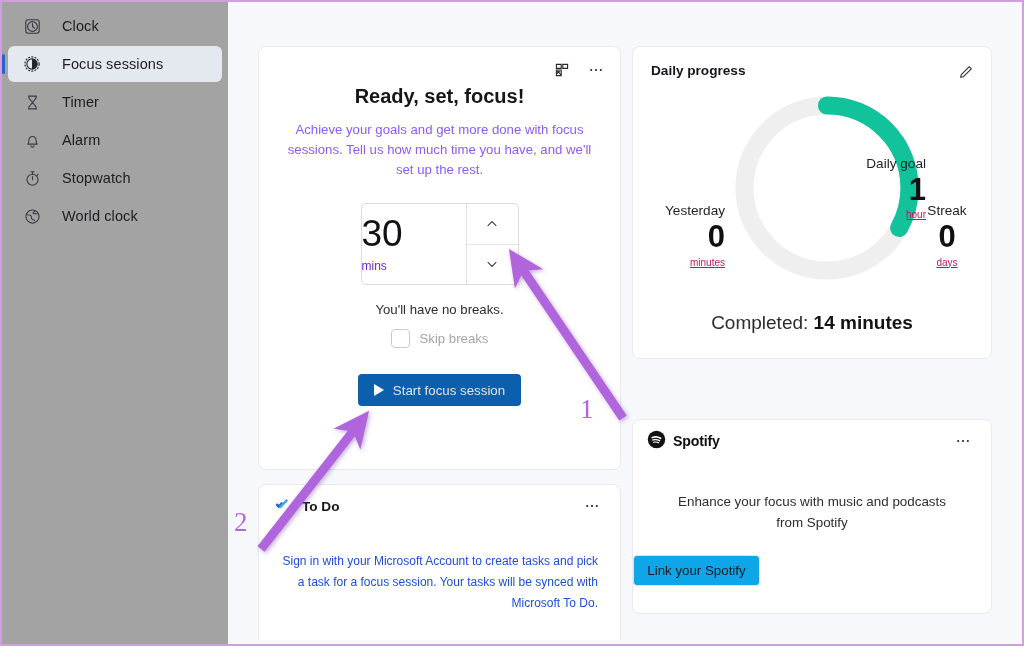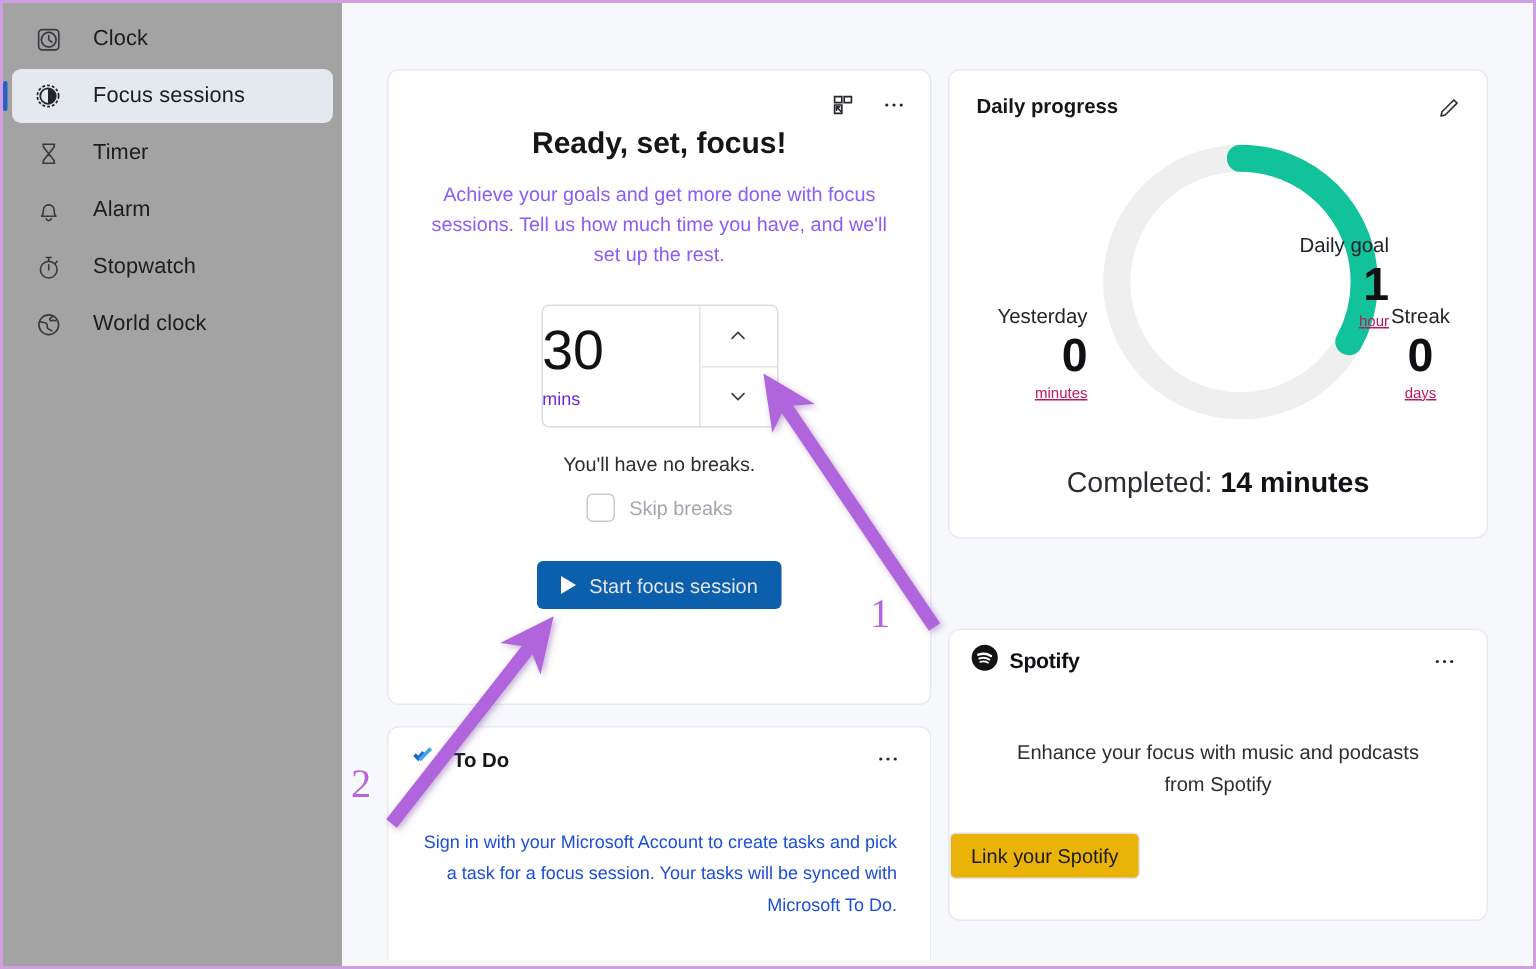--- a/index.html
+++ b/index.html
@@ -163,21 +163,21 @@
     position: absolute; left: 0; right: 0; bottom: 24px;
     text-align: center; font-size: 19px; color: #2b2b32;
   }
   .dp-completed b { font-weight: bold; color: #121217; }
   
   #spotify-card { left: 404px; top: 369px; width: 360px; height: 195px; margin-top: 48px; }
   .spotify-name { font-size: 14.2px; font-weight: bold; color: #101014; margin-left: 7px; letter-spacing: -.2px; }
   .sp-body { margin: 29px 36px 0; text-align: center; font-size: 13.4px; line-height: 21px; color: #2d2d34; }
   .sp-btn {
     margin: 22px auto 0; width: 127px; height: 31px;
-    background: #eab308; border: 1px solid #e1e1e6; border-radius: 4px;
+    background: #0ea5e9; border: 1px solid #e1e1e6; border-radius: 4px;
     font-size: 13.3px; color: #1b1b20; cursor: pointer;
     font-family: "Liberation Sans", sans-serif;
   }
   
   #annotations { position: absolute; left: 0; top: 0; width: 1024px; height: 646px; pointer-events: none; }
   .anno-num {
     position: absolute;
     font-family: "Liberation Serif", serif;
     font-size: 27px; color: #b665e0;
     text-shadow: 0 0 3px #fff, 1px 1px 2px #fff, -1px -1px 2px #fff;

